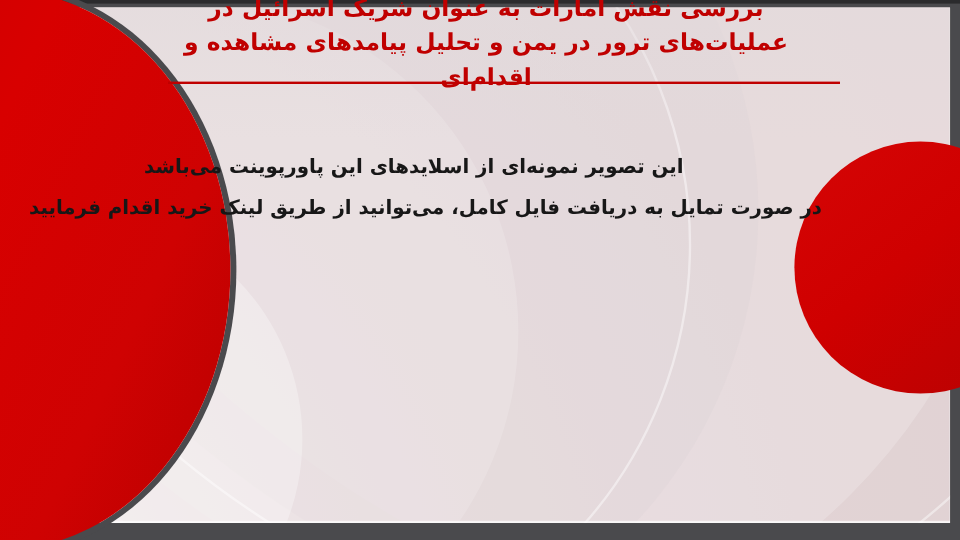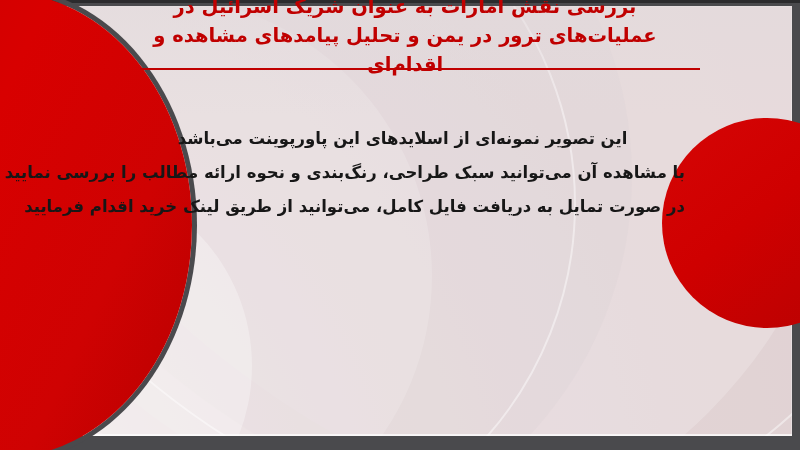--- a/index.html
+++ b/index.html
@@ -153,21 +153,21 @@
   }
 
   
   .body-block {
     position: absolute;
     left: 120px;
     right: 115px;
     top: 122px;
     z-index: 5;
     direction: rtl;
-    text-align: center;
+    text-align: left;
   }
   .body-line {
     color: #171717;
     font-size: 16.5px;
     font-weight: 600;
     line-height: 34px;
     white-space: nowrap;
   }
 
   
@@ -213,17 +213,16 @@
 
   <div class="title-block">
     <div class="title-line">بررسی نقش امارات به عنوان شریک اسرائیل در</div>
     <div class="title-line">عملیات‌های ترور در یمن و تحلیل پیامدهای مشاهده و</div>
     <div class="title-line">اقدام‌ای</div>
     <div class="title-rule"></div>
   </div>
 
   <div class="body-block">
     <div class="body-line">این تصویر نمونه‌ای از اسلایدهای این پاورپوینت می‌باشد</div>
-    <div class="body-line">با مشاهده آن می‌توانید سبک طراحی، رنگ‌بندی و نحوه ارائه مطالب را بررسی نمایید</div>
     <div class="body-line">در صورت تمایل به دریافت فایل کامل، می‌توانید از طریق لینک خرید اقدام فرمایید</div>
   </div>
 
 </div>
 
 </body></html>

